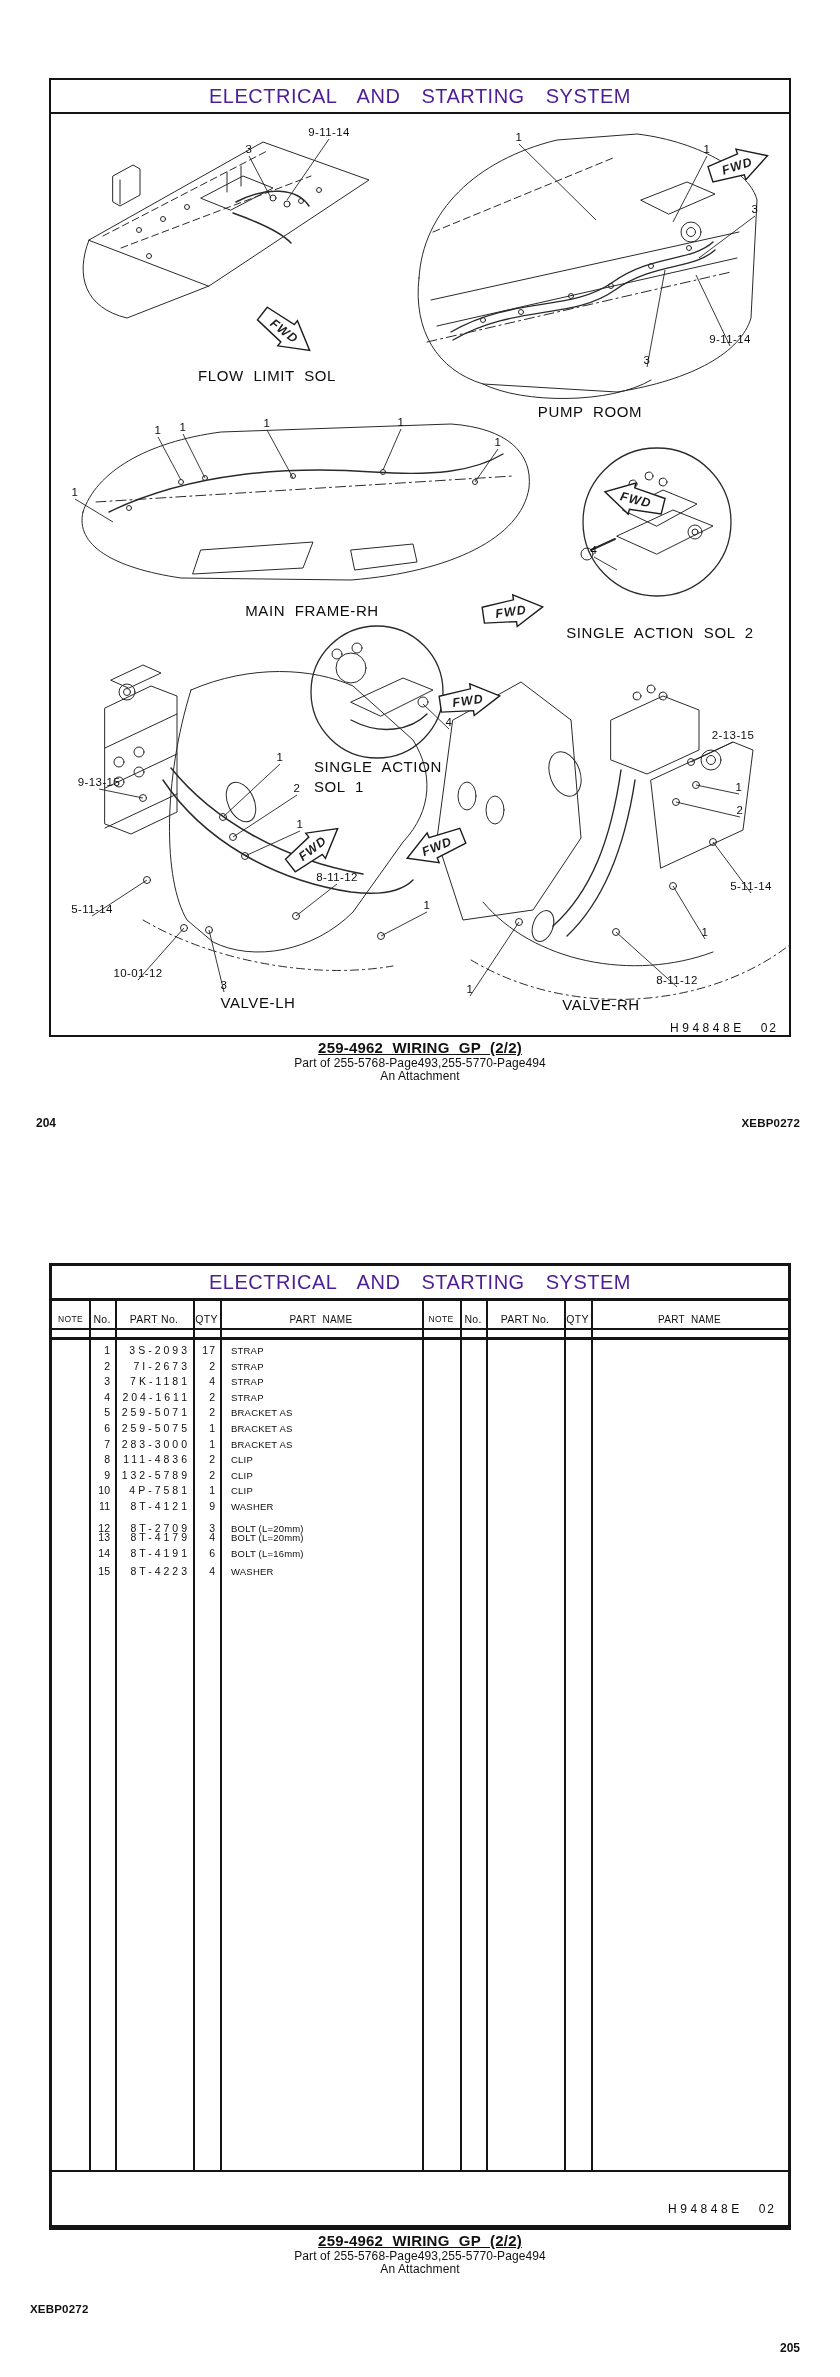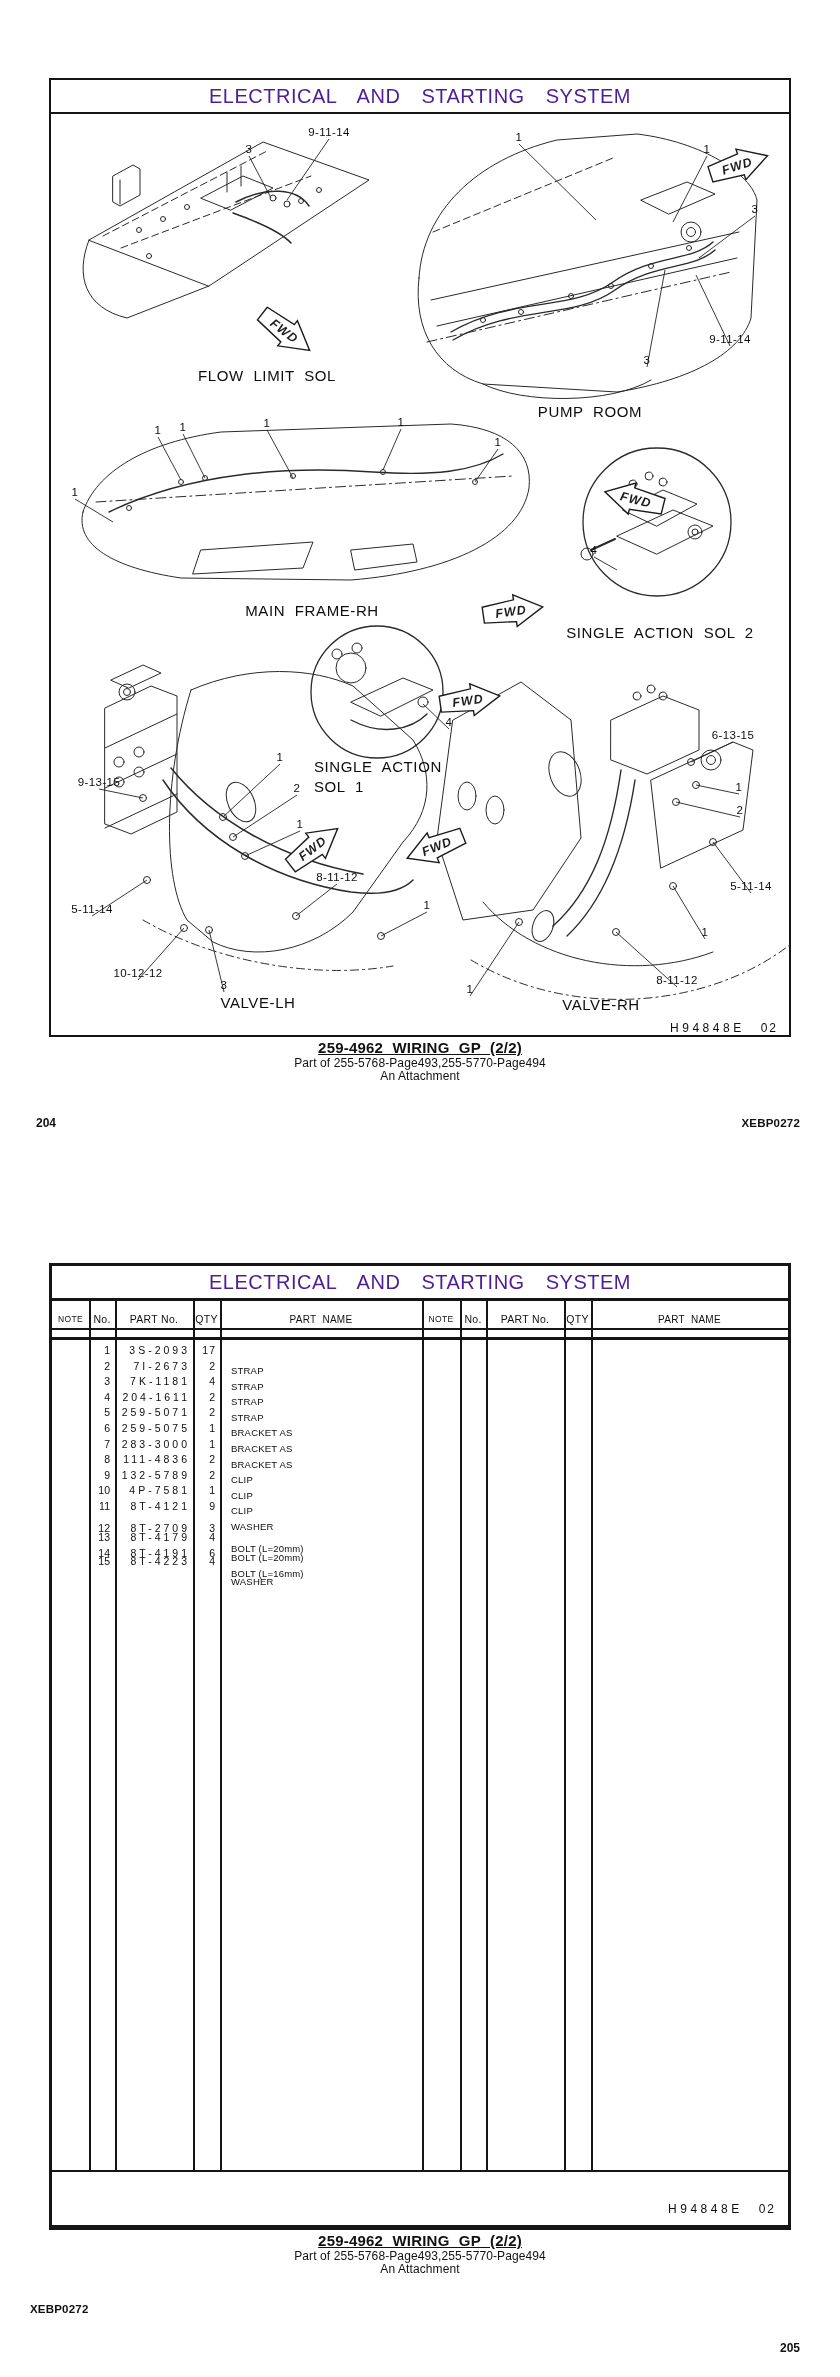--- a/index.html
+++ b/index.html
@@ -32,21 +32,21 @@
   .hline{position:absolute;left:0;right:0;background:#151515;}
   .hcell{position:absolute;top:32px;height:42px;display:flex;align-items:center;justify-content:center;
     font-size:10.5px;letter-spacing:.3px;}
   .hcell.small{font-size:8.5px;}
   .hcell.name{font-size:10px;word-spacing:3px;}
   .trow{position:absolute;left:0;right:0;height:15.6px;}
   .trow span{position:absolute;top:0;line-height:15.6px;font-size:10.5px;color:#0d0d0d;}
   .c-no{left:30px;width:28px;text-align:right;}
   .c-part{left:66px;width:72px;text-align:right;letter-spacing:3px;}
   .c-qty{left:141px;width:23px;text-align:right;letter-spacing:1px;}
-  .c-name{left:179px;font-size:9.5px !important;letter-spacing:.2px;margin-top:20px;}
+  .c-name{left:179px;font-size:9.5px !important;letter-spacing:.2px;}
 </style>
 </head>
 <body>
 
 <div class="pagebox" id="page1-box">
   <div class="titlebar">
     <span class="doc-title">ELECTRICAL AND STARTING SYSTEM</span>
   </div>
 
   <div class="fig-wrap" id="fig1">
@@ -259,25 +259,25 @@
       <div class="callout" style="left: 216px; top: 343px;">1</div>
       <div class="callout" style="left: 350px; top: 342px;">1</div>
       <div class="callout" style="left: 447px; top: 362px;">1</div>
       <div class="callout" style="left: 543px; top: 470px;">4</div>
       <div class="callout" style="left: 398px; top: 642px;">4</div>
       <div class="callout" style="left: 48px; top: 702px;">9-13-15</div>
       <div class="callout" style="left: 229px; top: 677px;">1</div>
       <div class="callout" style="left: 246px; top: 708px;">2</div>
       <div class="callout" style="left: 249px; top: 744px;">1</div>
       <div class="callout" style="left: 41px; top: 829px;">5-11-14</div>
-      <div class="callout" style="left: 87px; top: 893px;">10-12-12</div>
+      <div class="callout" style="left: 87px; top: 893px;">10-01-12</div>
       <div class="callout" style="left: 173px; top: 905px;">3</div>
       <div class="callout" style="left: 286px; top: 797px;">8-11-12</div>
       <div class="callout" style="left: 376px; top: 825px;">1</div>
-      <div class="callout" style="left: 682px; top: 655px;">6-13-15</div>
+      <div class="callout" style="left: 682px; top: 655px;">2-13-15</div>
       <div class="callout" style="left: 688px; top: 707px;">1</div>
       <div class="callout" style="left: 689px; top: 730px;">2</div>
       <div class="callout" style="left: 700px; top: 806px;">5-11-14</div>
       <div class="callout" style="left: 654px; top: 852px;">1</div>
       <div class="callout" style="left: 626px; top: 900px;">8-11-12</div>
       <div class="callout" style="left: 419px; top: 909px;">1</div>
     </div>
 
   <div class="plate" style="top:941px;right:11px;">
     <span>H94848E</span><span class="rev">02</span>
@@ -395,21 +395,21 @@
         <span class="c-part">8T-4179</span>
         <span class="c-qty">4</span>
         <span class="c-name">BOLT (L=20mm)</span>
       </div>
       <div class="trow" style="top: 202.8px;">
         <span class="c-no">14</span>
         <span class="c-part">8T-4191</span>
         <span class="c-qty">6</span>
         <span class="c-name">BOLT (L=16mm)</span>
       </div>
-      <div class="trow" style="top: 211px; padding-left: 16px;">
+      <div class="trow" style="top: 221px; padding-left: 16px;">
         <span class="c-no">15</span>
         <span class="c-part">8T-4223</span>
         <span class="c-qty">4</span>
         <span class="c-name">WASHER</span>
       </div>
     </div>
   <div class="hline" style="top:62px;height:1.5px;"></div>
   <div class="hline" style="top:71px;height:2.5px;"></div>
   <div class="hline" style="top:904px;height:1.5px;"></div>
   <div class="plate" style="top:936px;right:12px;">

